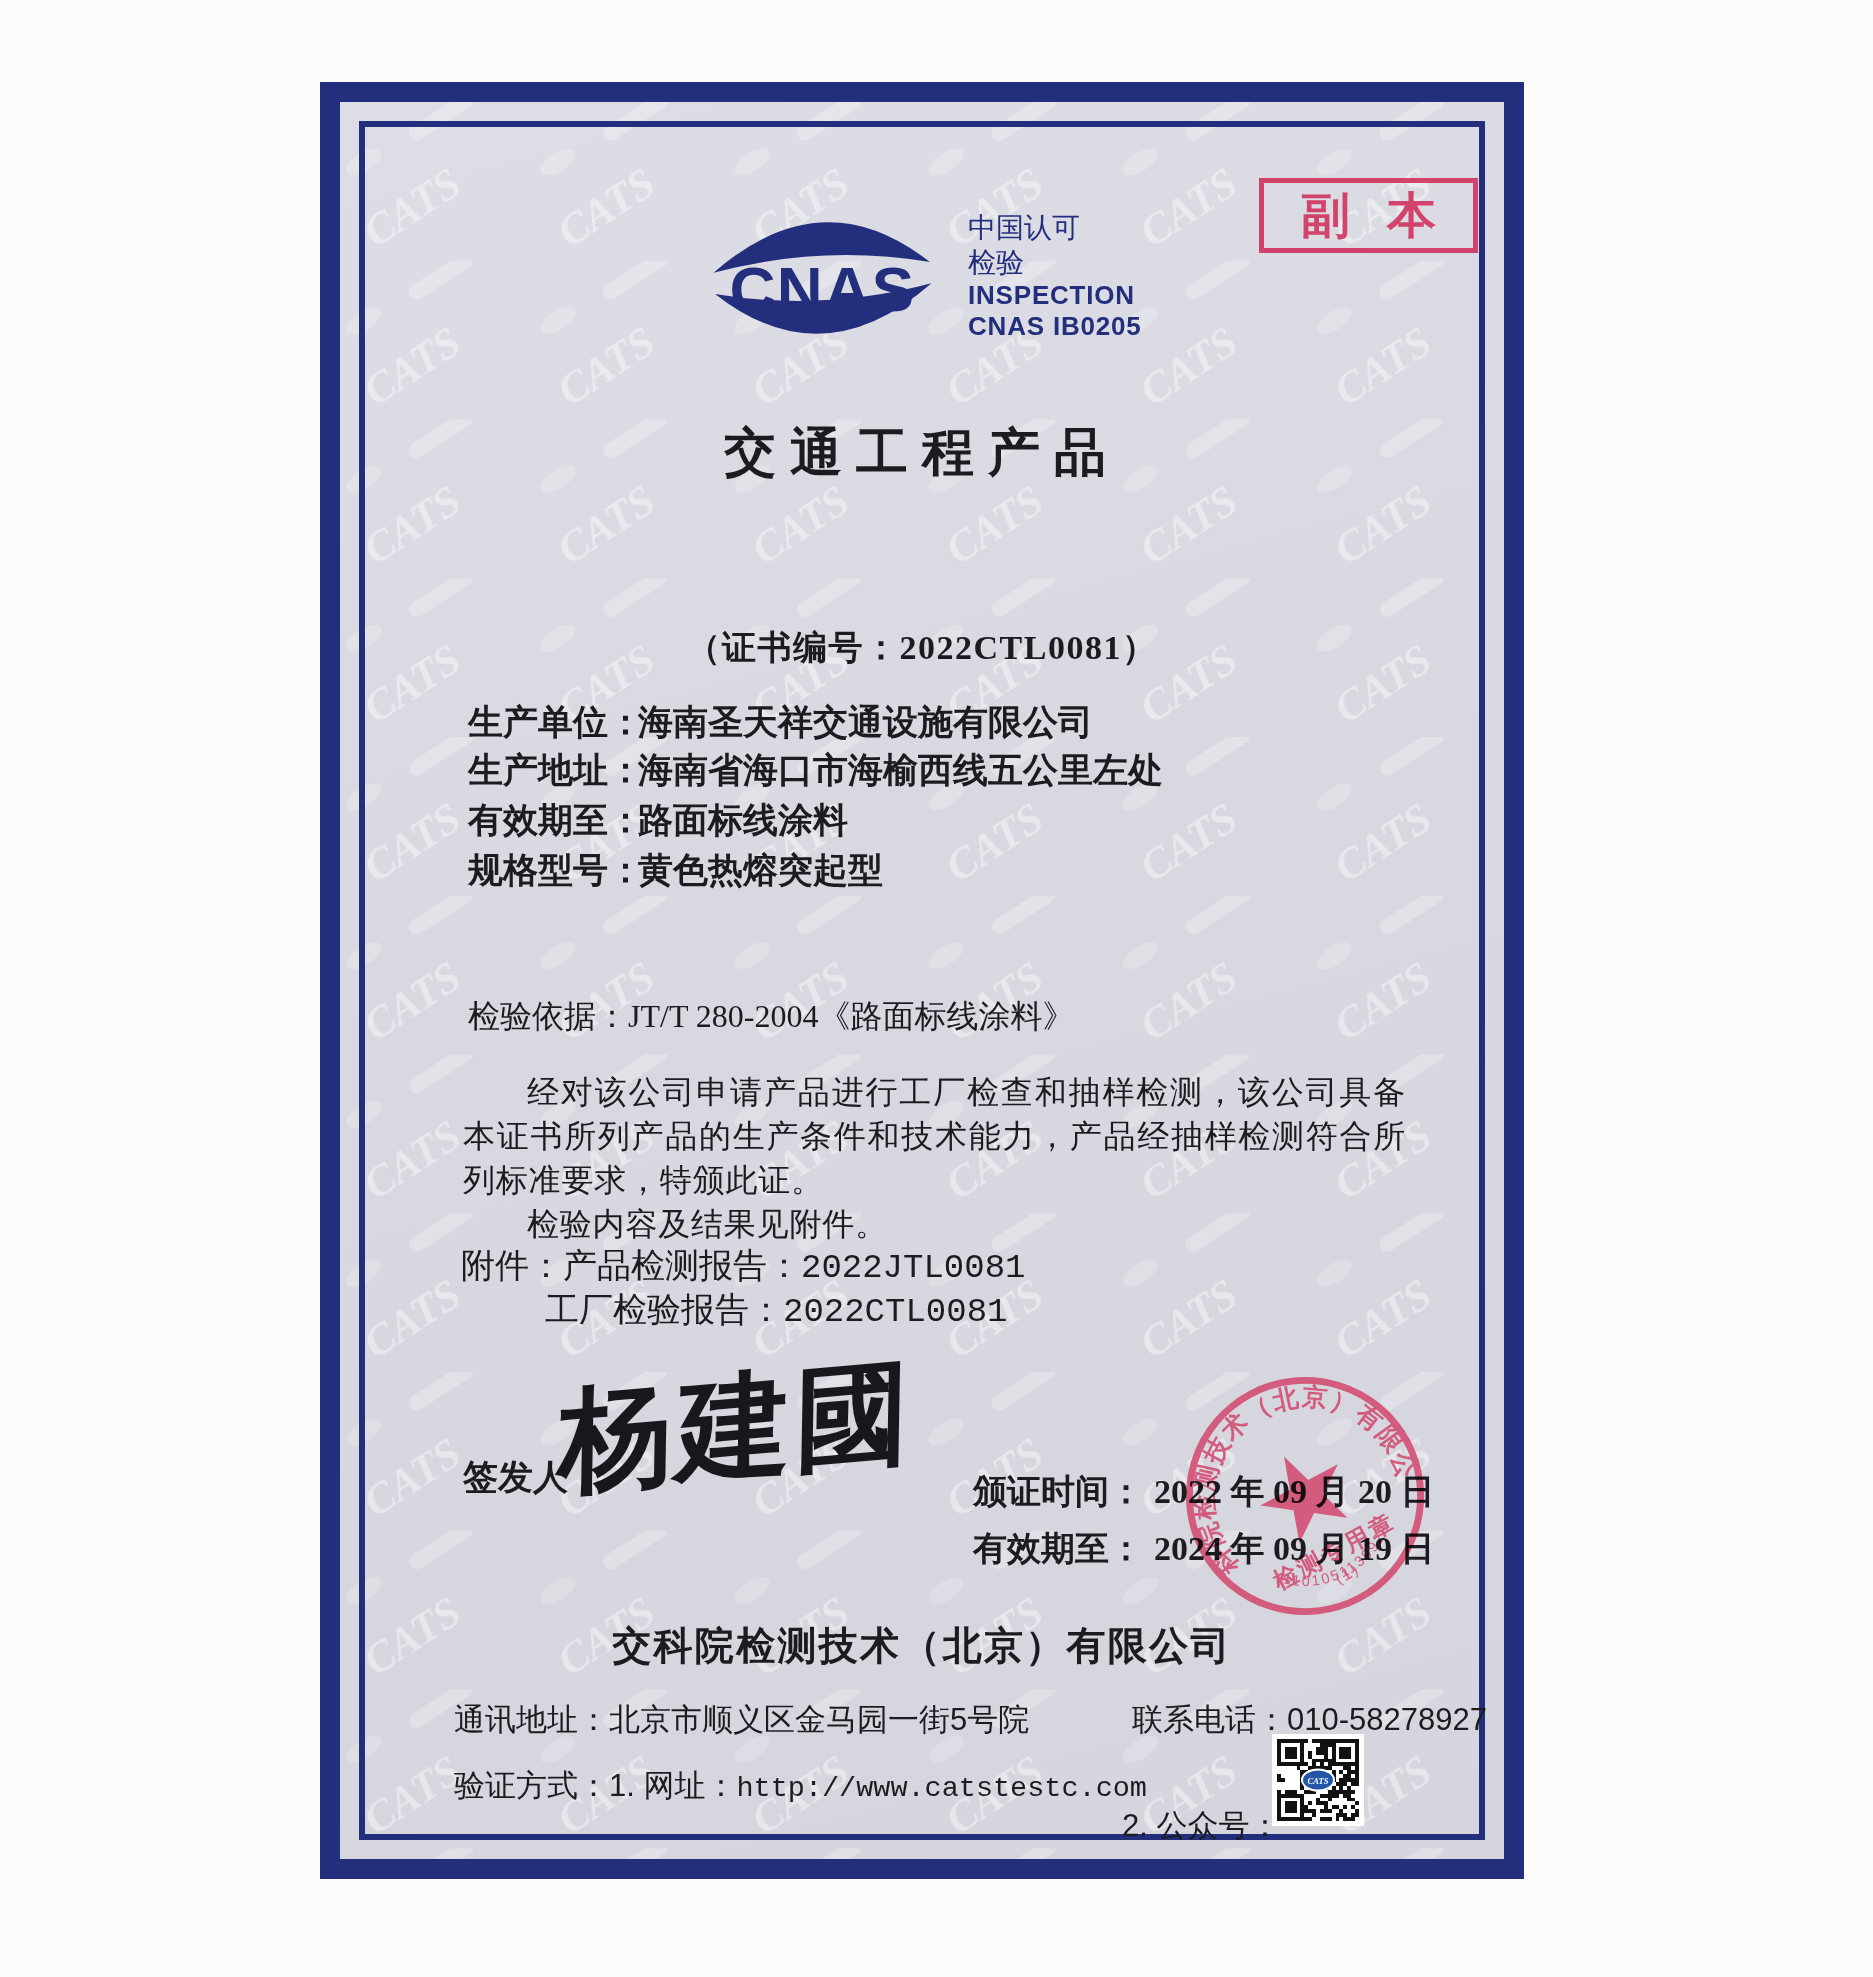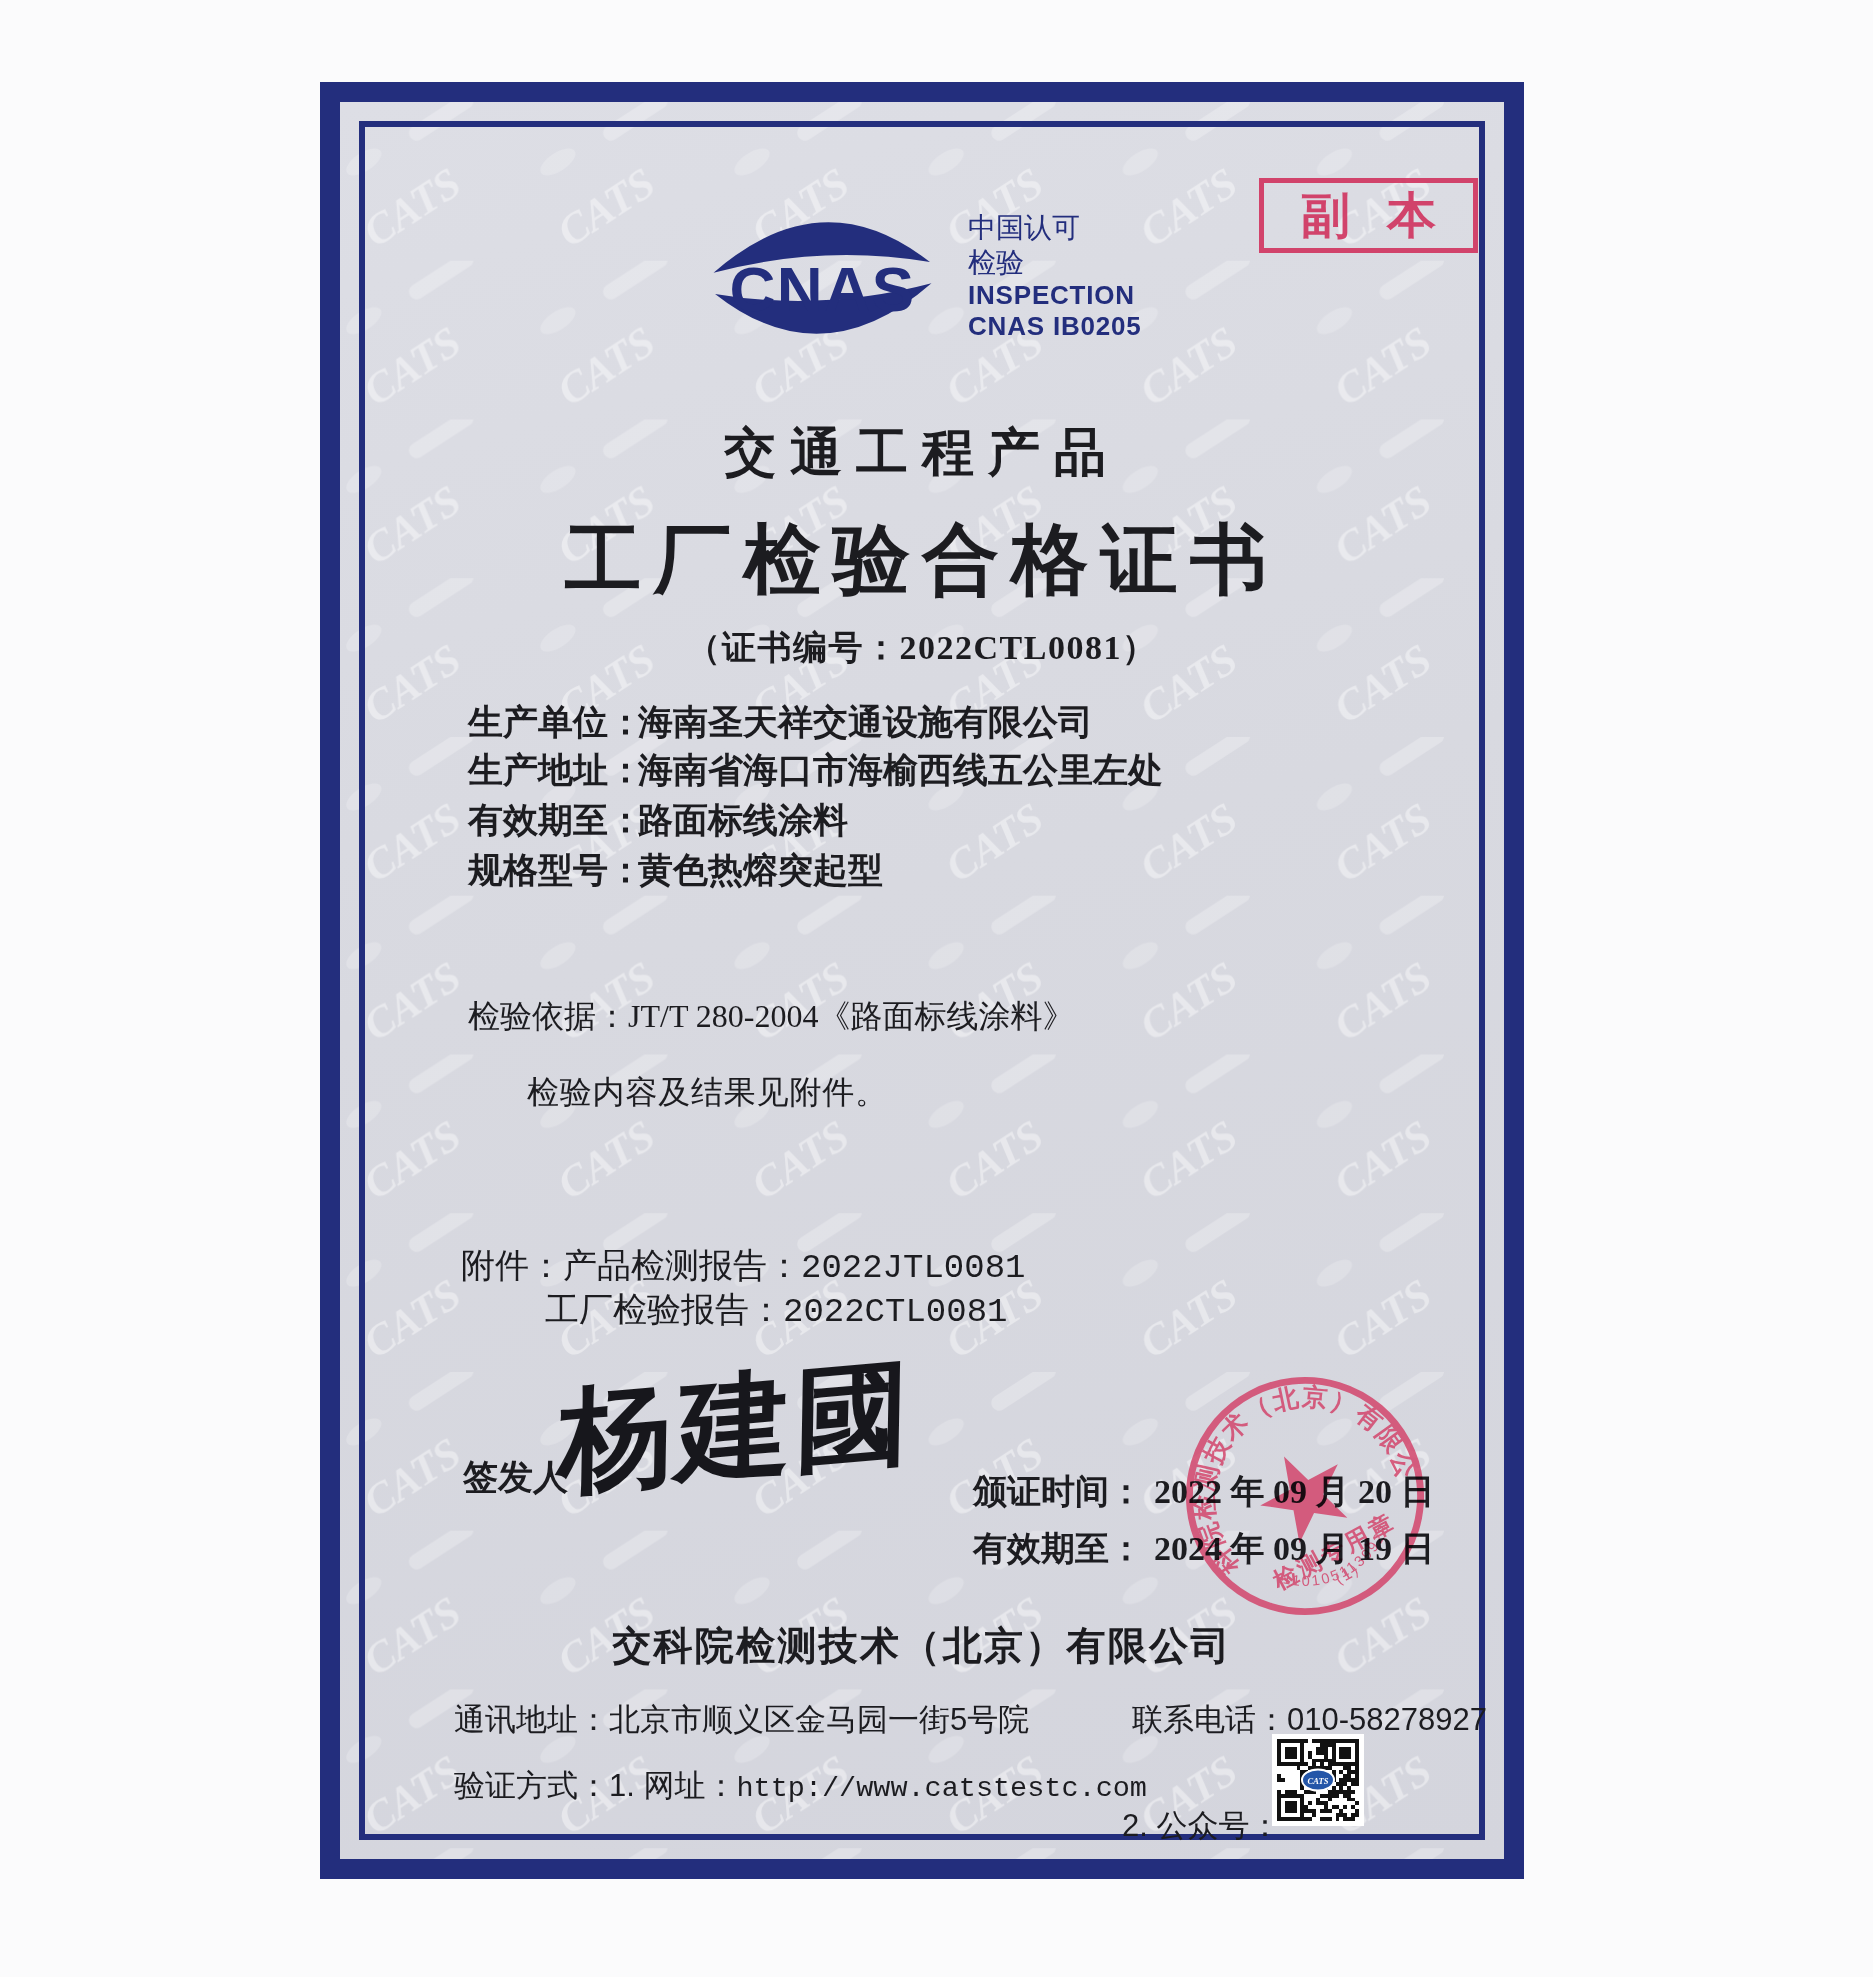--- a/index.html
+++ b/index.html
@@ -138,21 +138,20 @@
       <div class="lat">INSPECTION</div>
       <div class="lat">CNAS IB0205</div>
     </div>
 
     <div class="abs copy-stamp">
       <span>副</span>
       <span>本</span>
     </div>
 
     <div class="abs title1">交通工程产品</div>
-    <div class="abs title2">工厂检验合格证书</div>
     <div class="abs certno">（证书编号：2022CTL0081）</div>
 
     <div class="abs field f0">
       <span class="lbl">生产单位：</span>
       <span class="val">海南圣天祥交通设施有限公司</span>
     </div>
     <div class="abs field f1">
       <span class="lbl">生产地址：</span>
       <span class="val">海南省海口市海榆西线五公里左处</span>
     </div>
@@ -163,20 +162,21 @@
     <div class="abs field f3">
       <span class="lbl">规格型号：</span>
       <span class="val">黄色热熔突起型</span>
     </div>
 
     <div class="abs basis">
       <span>检验依据：</span><span>JT/T 280-2004《路面标线涂料》</span>
     </div>
 
     <div class="abs para">
+      <p>经对该公司申请产品进行工厂检查和抽样检测，该公司具备本证书所列产品的生产条件和技术能力，产品经抽样检测符合所列标准要求，特颁此证。</p>
       <p>检验内容及结果见附件。</p>
     </div>
 
     <div class="abs attach a0">
       <span>附件：</span><span>产品检测报告：</span><span>2022JTL0081</span>
     </div>
     <div class="abs attach a1">
       <span>工厂检验报告：</span><span>2022CTL0081</span>
     </div>
 

